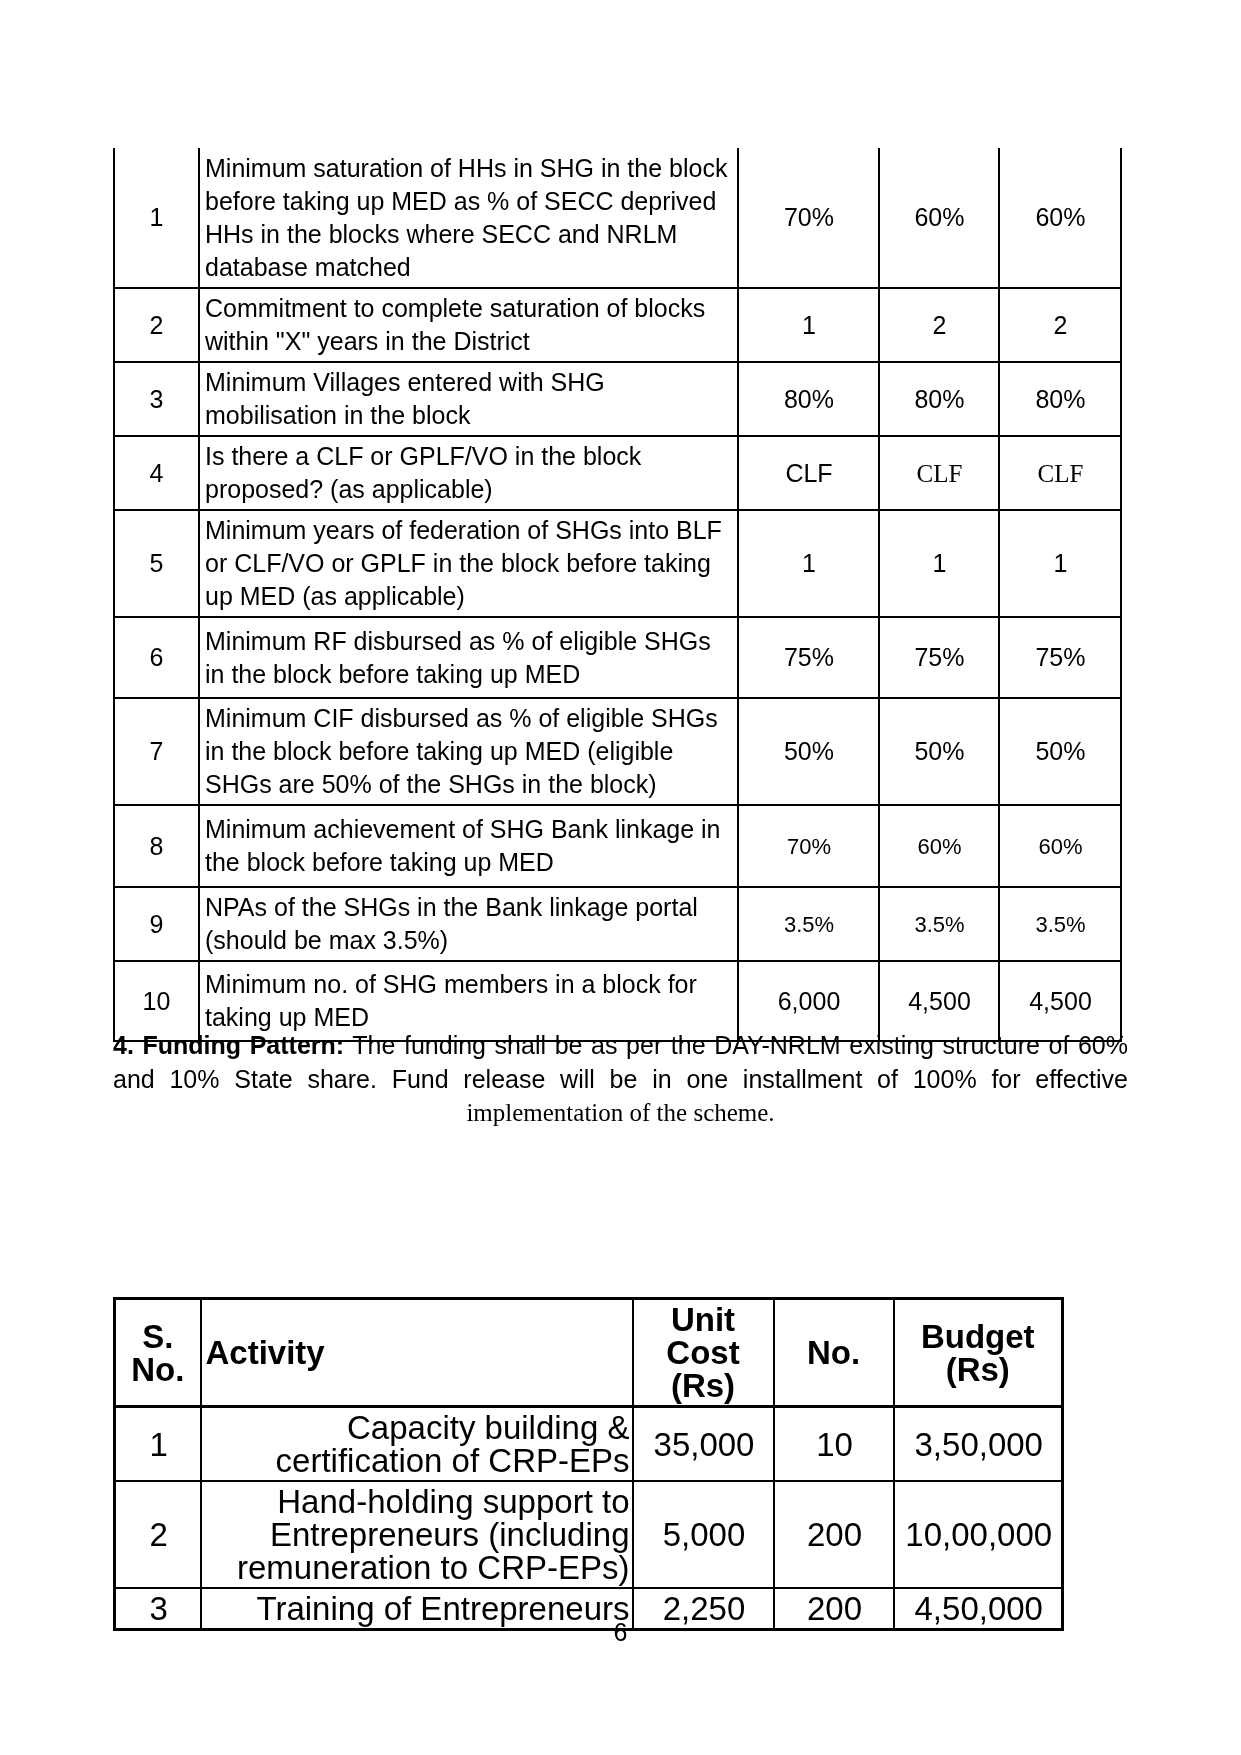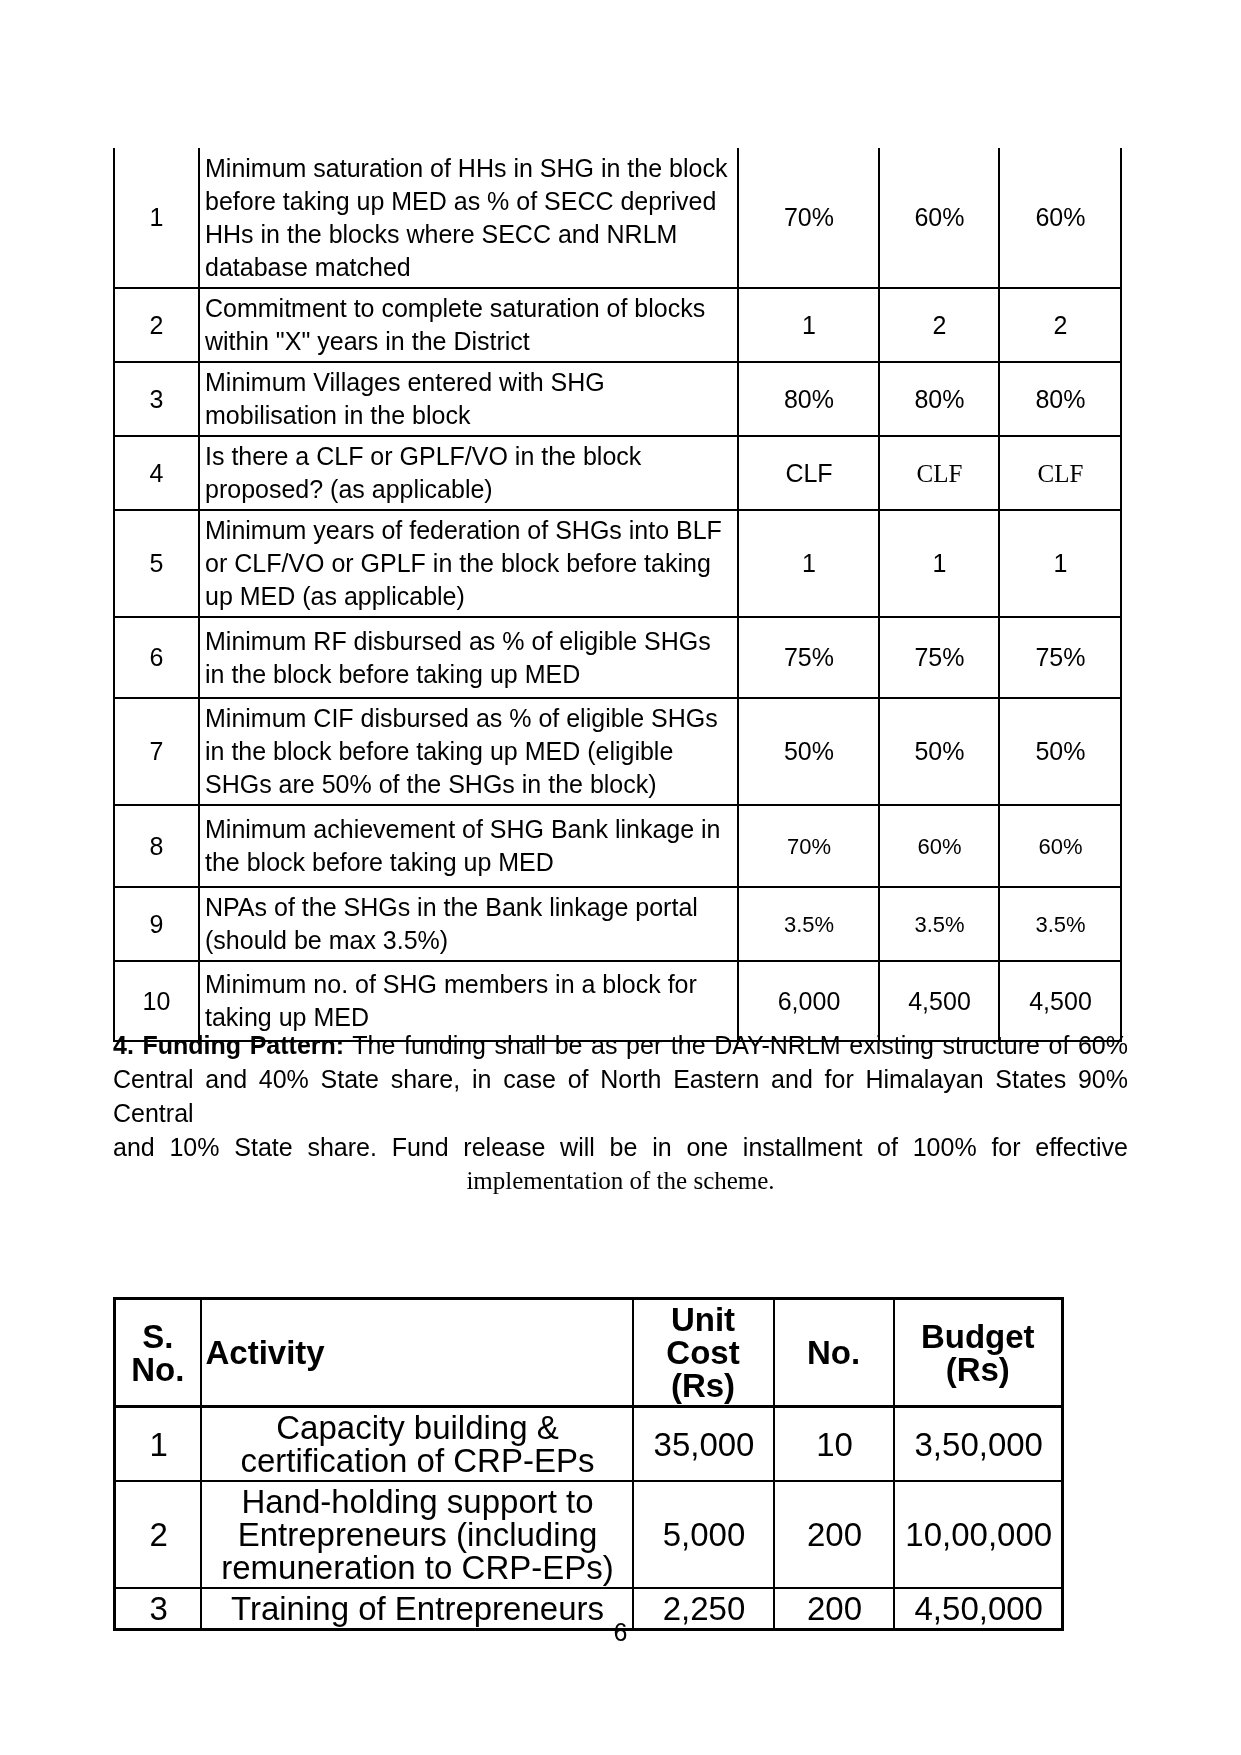--- a/index.html
+++ b/index.html
@@ -40,21 +40,21 @@
     border-collapse:collapse;
     table-layout:fixed;
     font-size:33px; line-height:33px;
     border:3px solid #000;
   }
   #t2 th, #t2 td { border:2px solid #000; vertical-align:middle; padding:3px 2px 3px 4px; }
   #t2 thead th { font-weight:bold; border-bottom:3px solid #000; }
   #t2 th.h-sno, #t2 th.h-cost, #t2 th.h-no, #t2 th.h-budget { text-align:center; padding:3px 1px; }
   #t2 th.h-act { text-align:left; }
   #t2 td.c-num { text-align:center; }
-  #t2 td.c-act { text-align:center;margin-left:38px; }
+  #t2 td.c-act { text-align:right;margin-left:38px; }
   
   #pageno {
     position:absolute; top:1618px; left:0; width:1241px;
     text-align:center; font-size:25px;
   }
 </style>
 </head>
 <body>
 
 <div id="page">
@@ -136,21 +136,20 @@
         <td class="c-txt">Minimum no. of SHG members in a block for taking up MED</td>
         <td class="c-val">6,000</td>
         <td class="c-val">4,500</td>
         <td class="c-val">4,500</td>
       </tr>
     </tbody>
   </table>
 
   <div class="para" id="para4">
     <div class="jline"><span class="bold">4. Funding Pattern:</span><span> The funding shall be as per the DAY-NRLM existing structure of 60%</span></div>
-    <div class="jline">Central and 40% State share, in case of North Eastern and for Himalayan States 90% Central</div>
     <div class="jline">and 10% State share. Fund release will be in one installment of 100% for effective</div>
     <div class="lline">implementation of the scheme.</div>
   </div>
 
 
   <table id="t2">
     <colgroup>
       <col style="width:86px">
         <col style="width:432px">
         <col style="width:141px">

